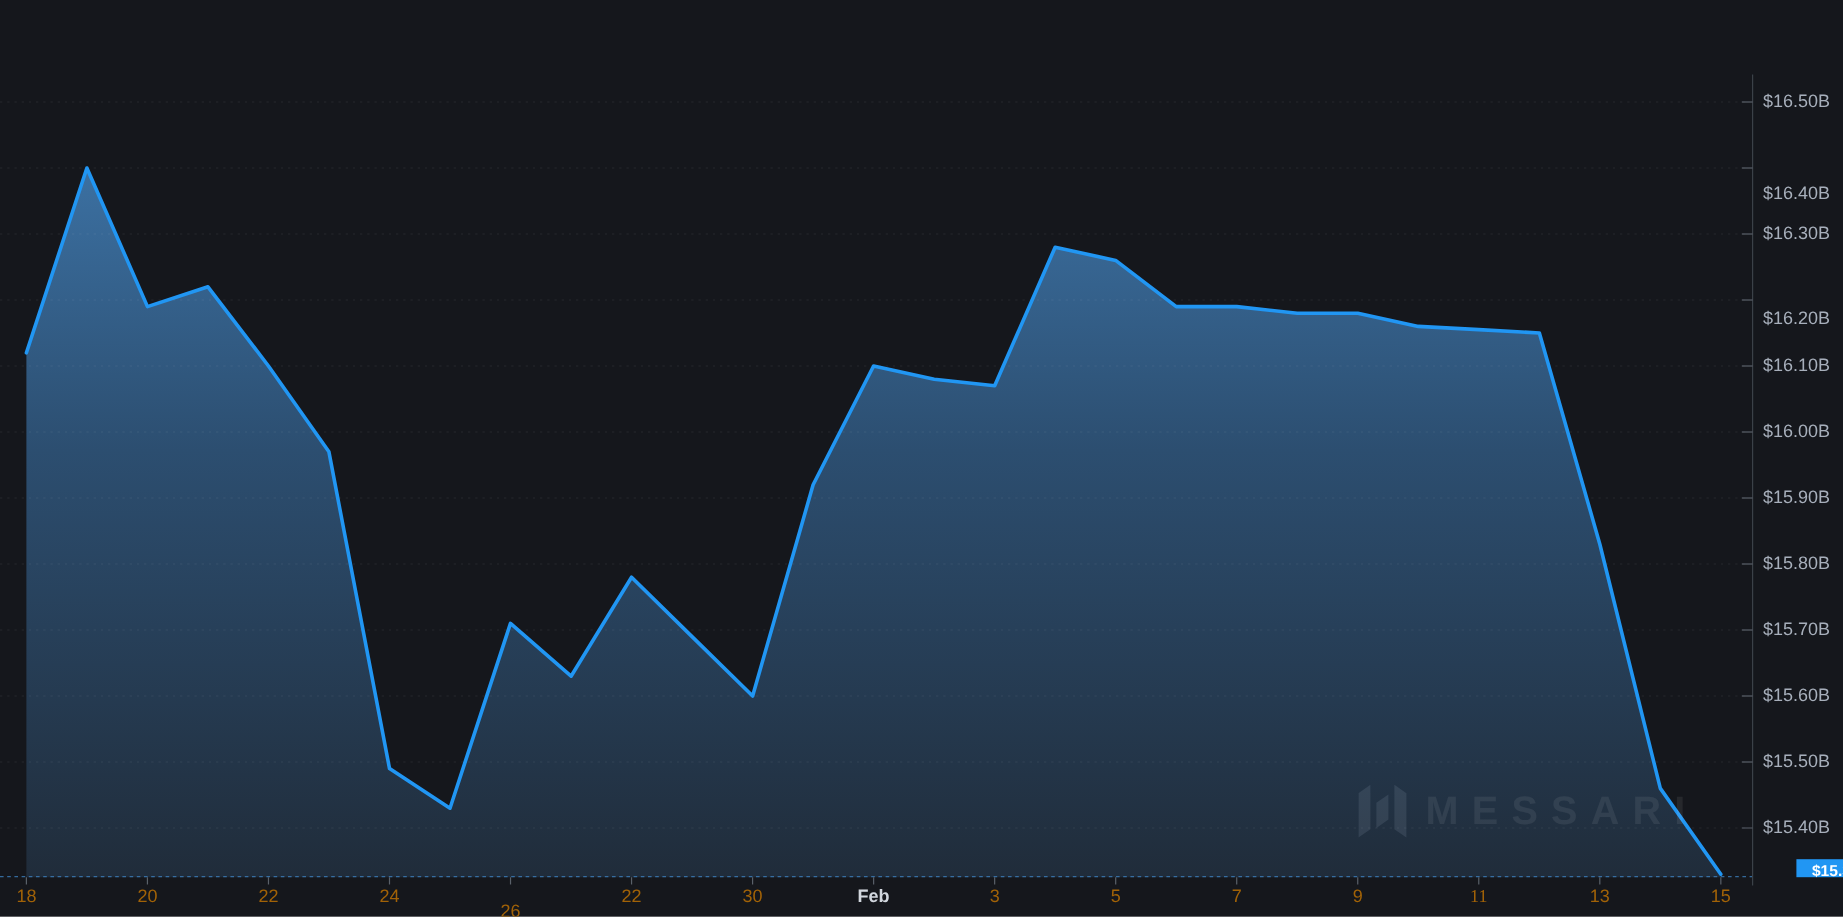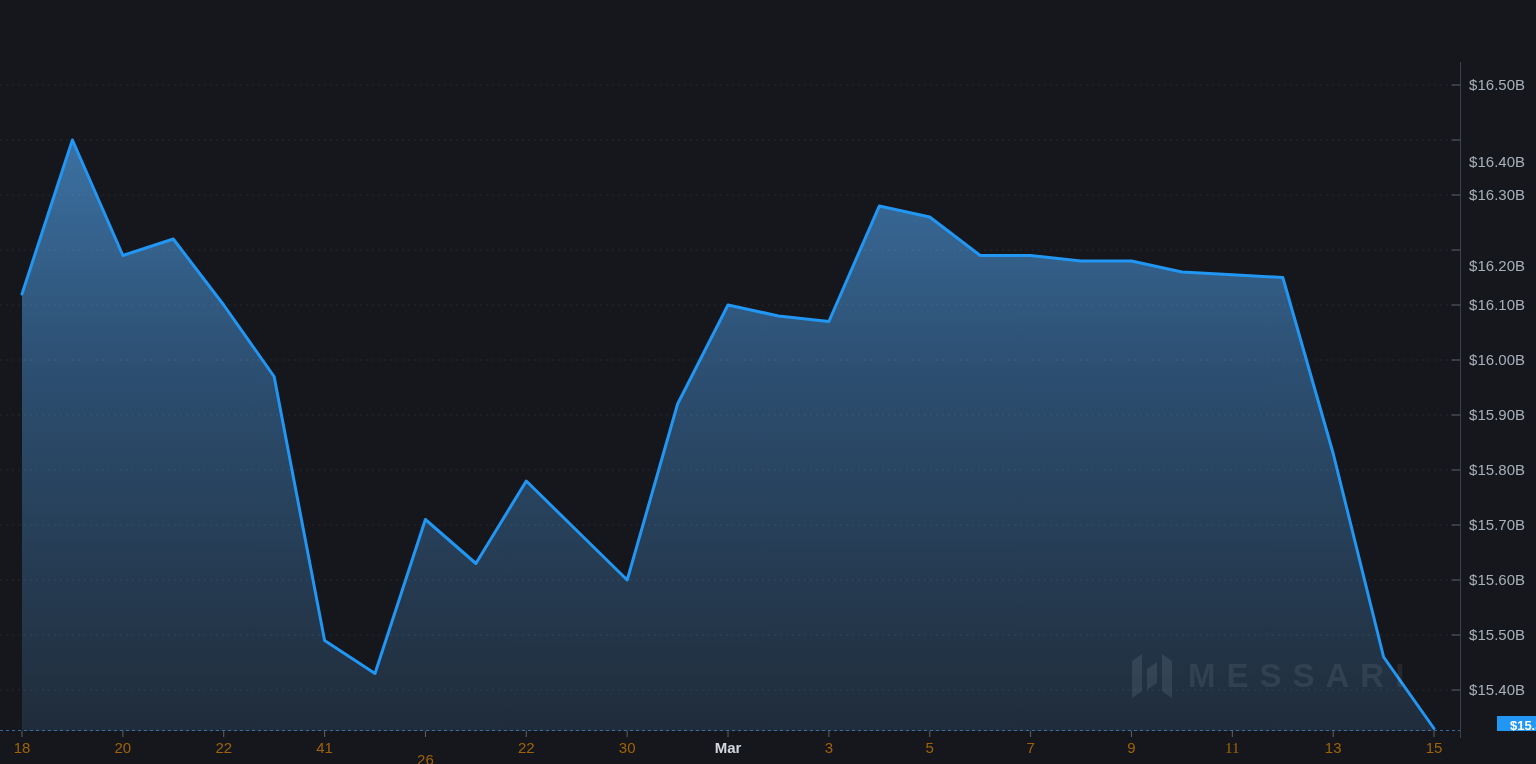--- a/index.html
+++ b/index.html
@@ -119,25 +119,25 @@
         <div class="ylabel" style="top: 461px;">$15.80B</div>
         <div class="ylabel" style="top: 516px;">$15.70B</div>
         <div class="ylabel" style="top: 571px;">$15.60B</div>
         <div class="ylabel" style="top: 626px;">$15.50B</div>
         <div class="ylabel" style="top: 681px;">$15.40B</div>
       </div>
     <div id="xlabels">
         <div class="xlabel" style="left: 0px;">18</div>
         <div class="xlabel" style="left: 100.86px;">20</div>
         <div class="xlabel" style="left: 201.72px;">22</div>
-        <div class="xlabel" style="left: 302.58px;">41</div>
+        <div class="xlabel" style="left: 302.58px;">24</div>
         <div class="xlabel" style="left: 403.44px; margin-top: 12px;">26</div>
         <div class="xlabel" style="left: 504.3px;">22</div>
         <div class="xlabel" style="left: 605.16px;">30</div>
-        <div class="xlabel bright" style="left: 706.02px;">Mar</div>
+        <div class="xlabel bright" style="left: 706.02px;">Feb</div>
         <div class="xlabel" style="left: 806.88px;">3</div>
         <div class="xlabel" style="left: 907.74px;">5</div>
         <div class="xlabel" style="left: 1008.6px;">7</div>
         <div class="xlabel" style="left: 1109.46px;">9</div>
         <div class="xlabel" style="left: 1210.32px; font-family: Liberation Serif, serif;">11</div>
         <div class="xlabel" style="left: 1311.18px;">13</div>
         <div class="xlabel" style="left: 1412.04px;">15</div>
       </div>
 
     <div class="watermark">

